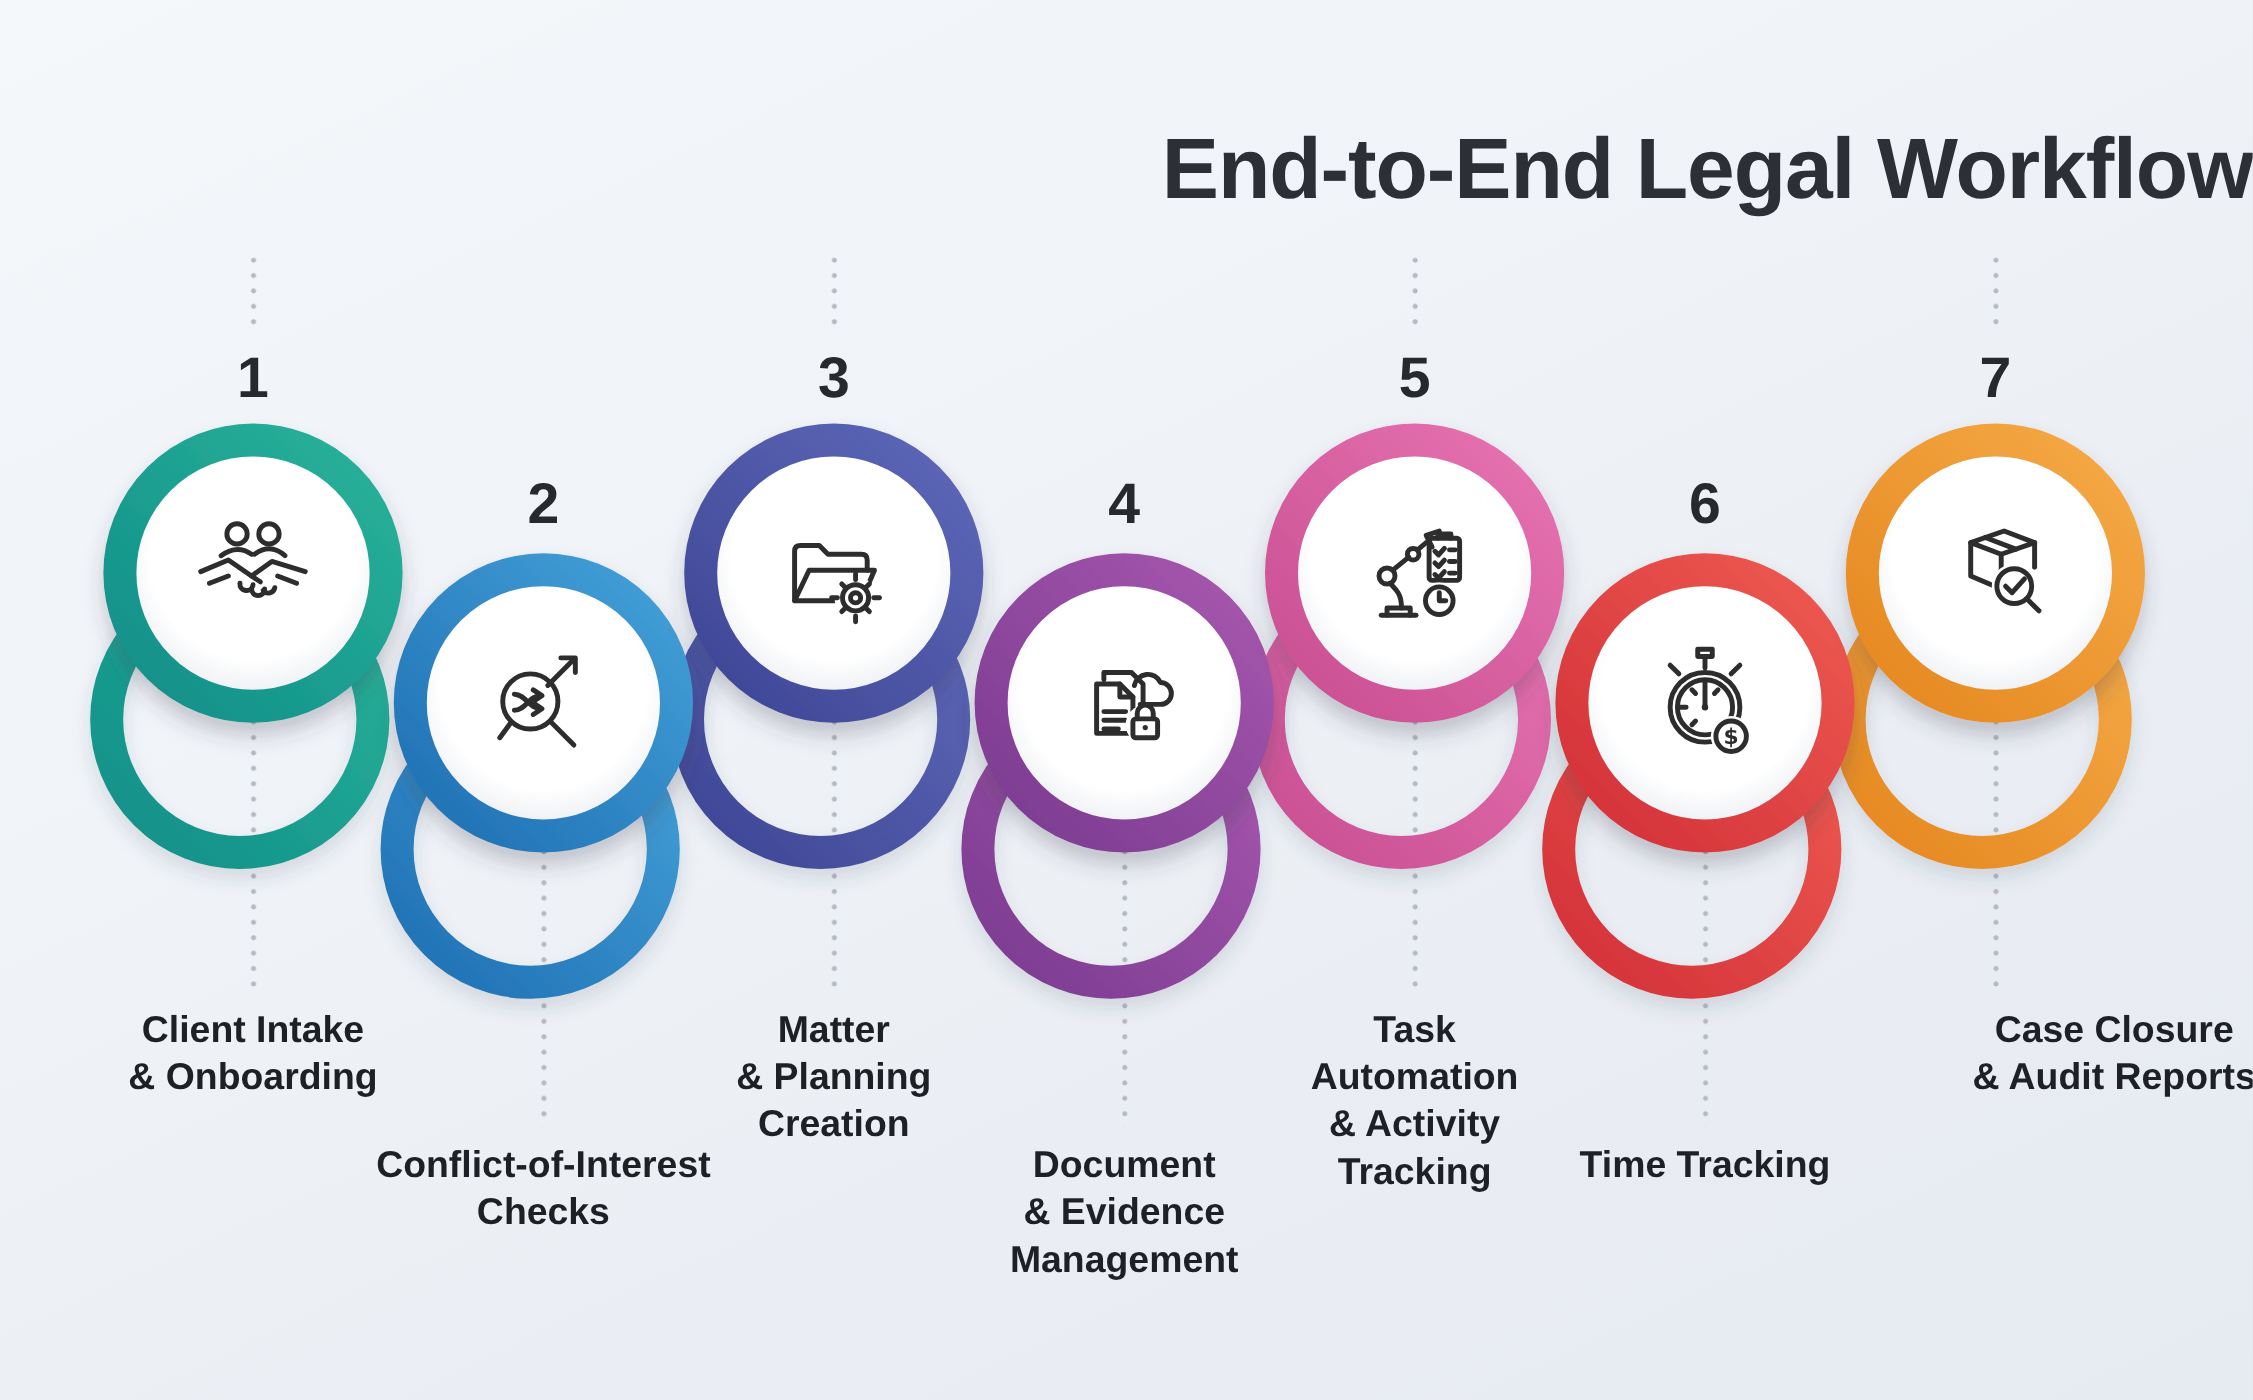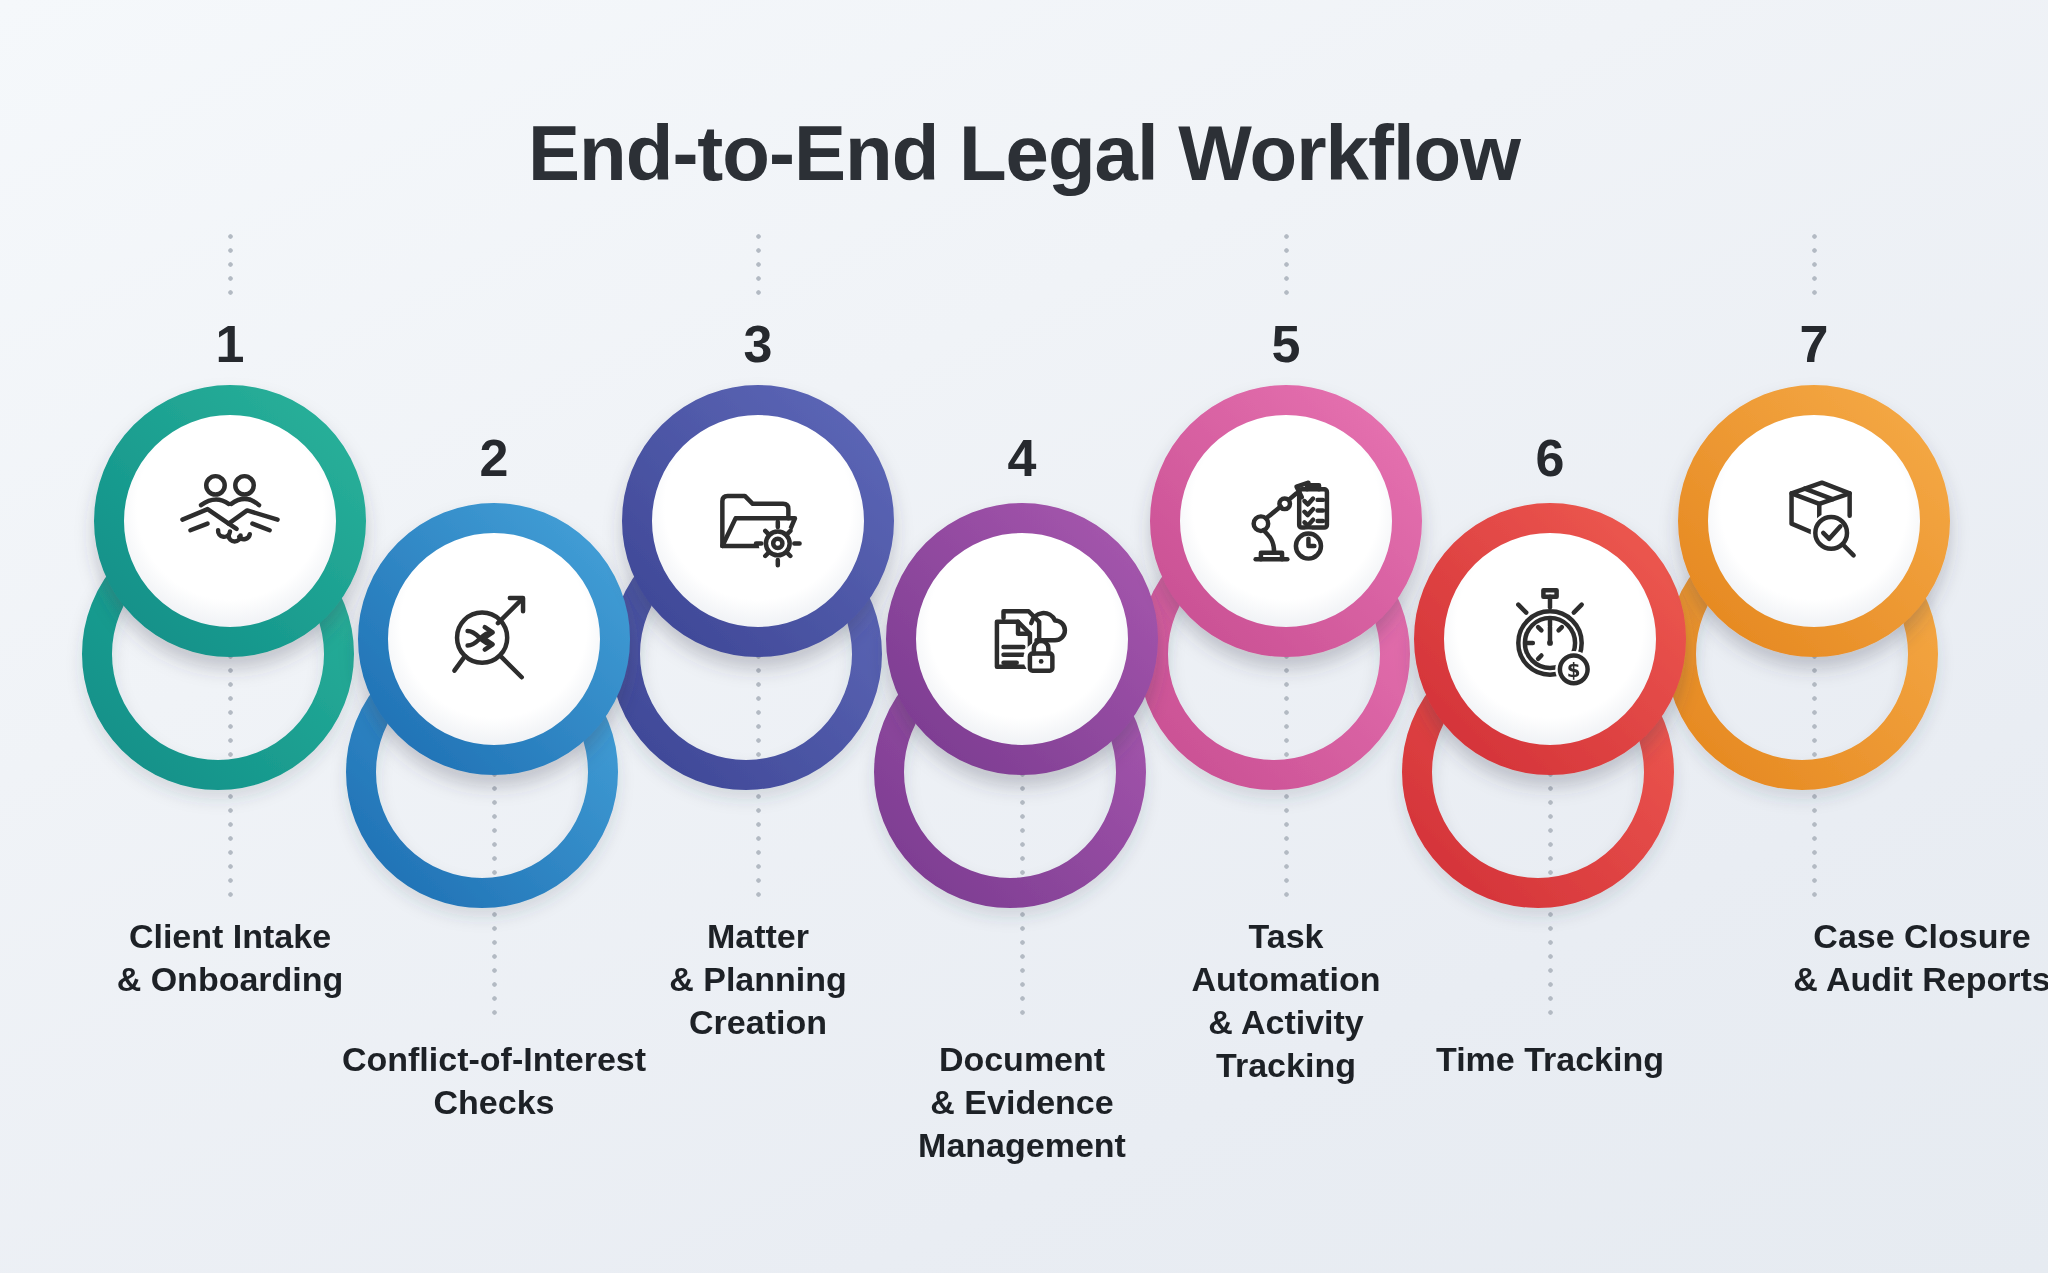--- a/index.html
+++ b/index.html
@@ -5,21 +5,21 @@
   html,body{margin:0;padding:0;background:#dfe4ea;}
   #stage{
     position:relative;
     width:2048px;height:1273px;
     overflow:hidden;
     font-family:"Liberation Sans", sans-serif;
     background:linear-gradient(155deg,#f5f8fb 0%,#f0f3f7 35%,#e9edf3 75%,#e6ebf1 100%);
   }
   .title{
     position:absolute;left:0;top:108px;width:2048px;
-    text-align:center;
+    text-align:right;
     font-size:78px;font-weight:800;letter-spacing:-1px;
     color:#2c3036;
   }
   .step-number{
     position:absolute;width:140px;margin-left:-70px;
     text-align:center;
     font-size:52px;font-weight:800;color:#26292e;
     line-height:52px;
   }
   .dots{

